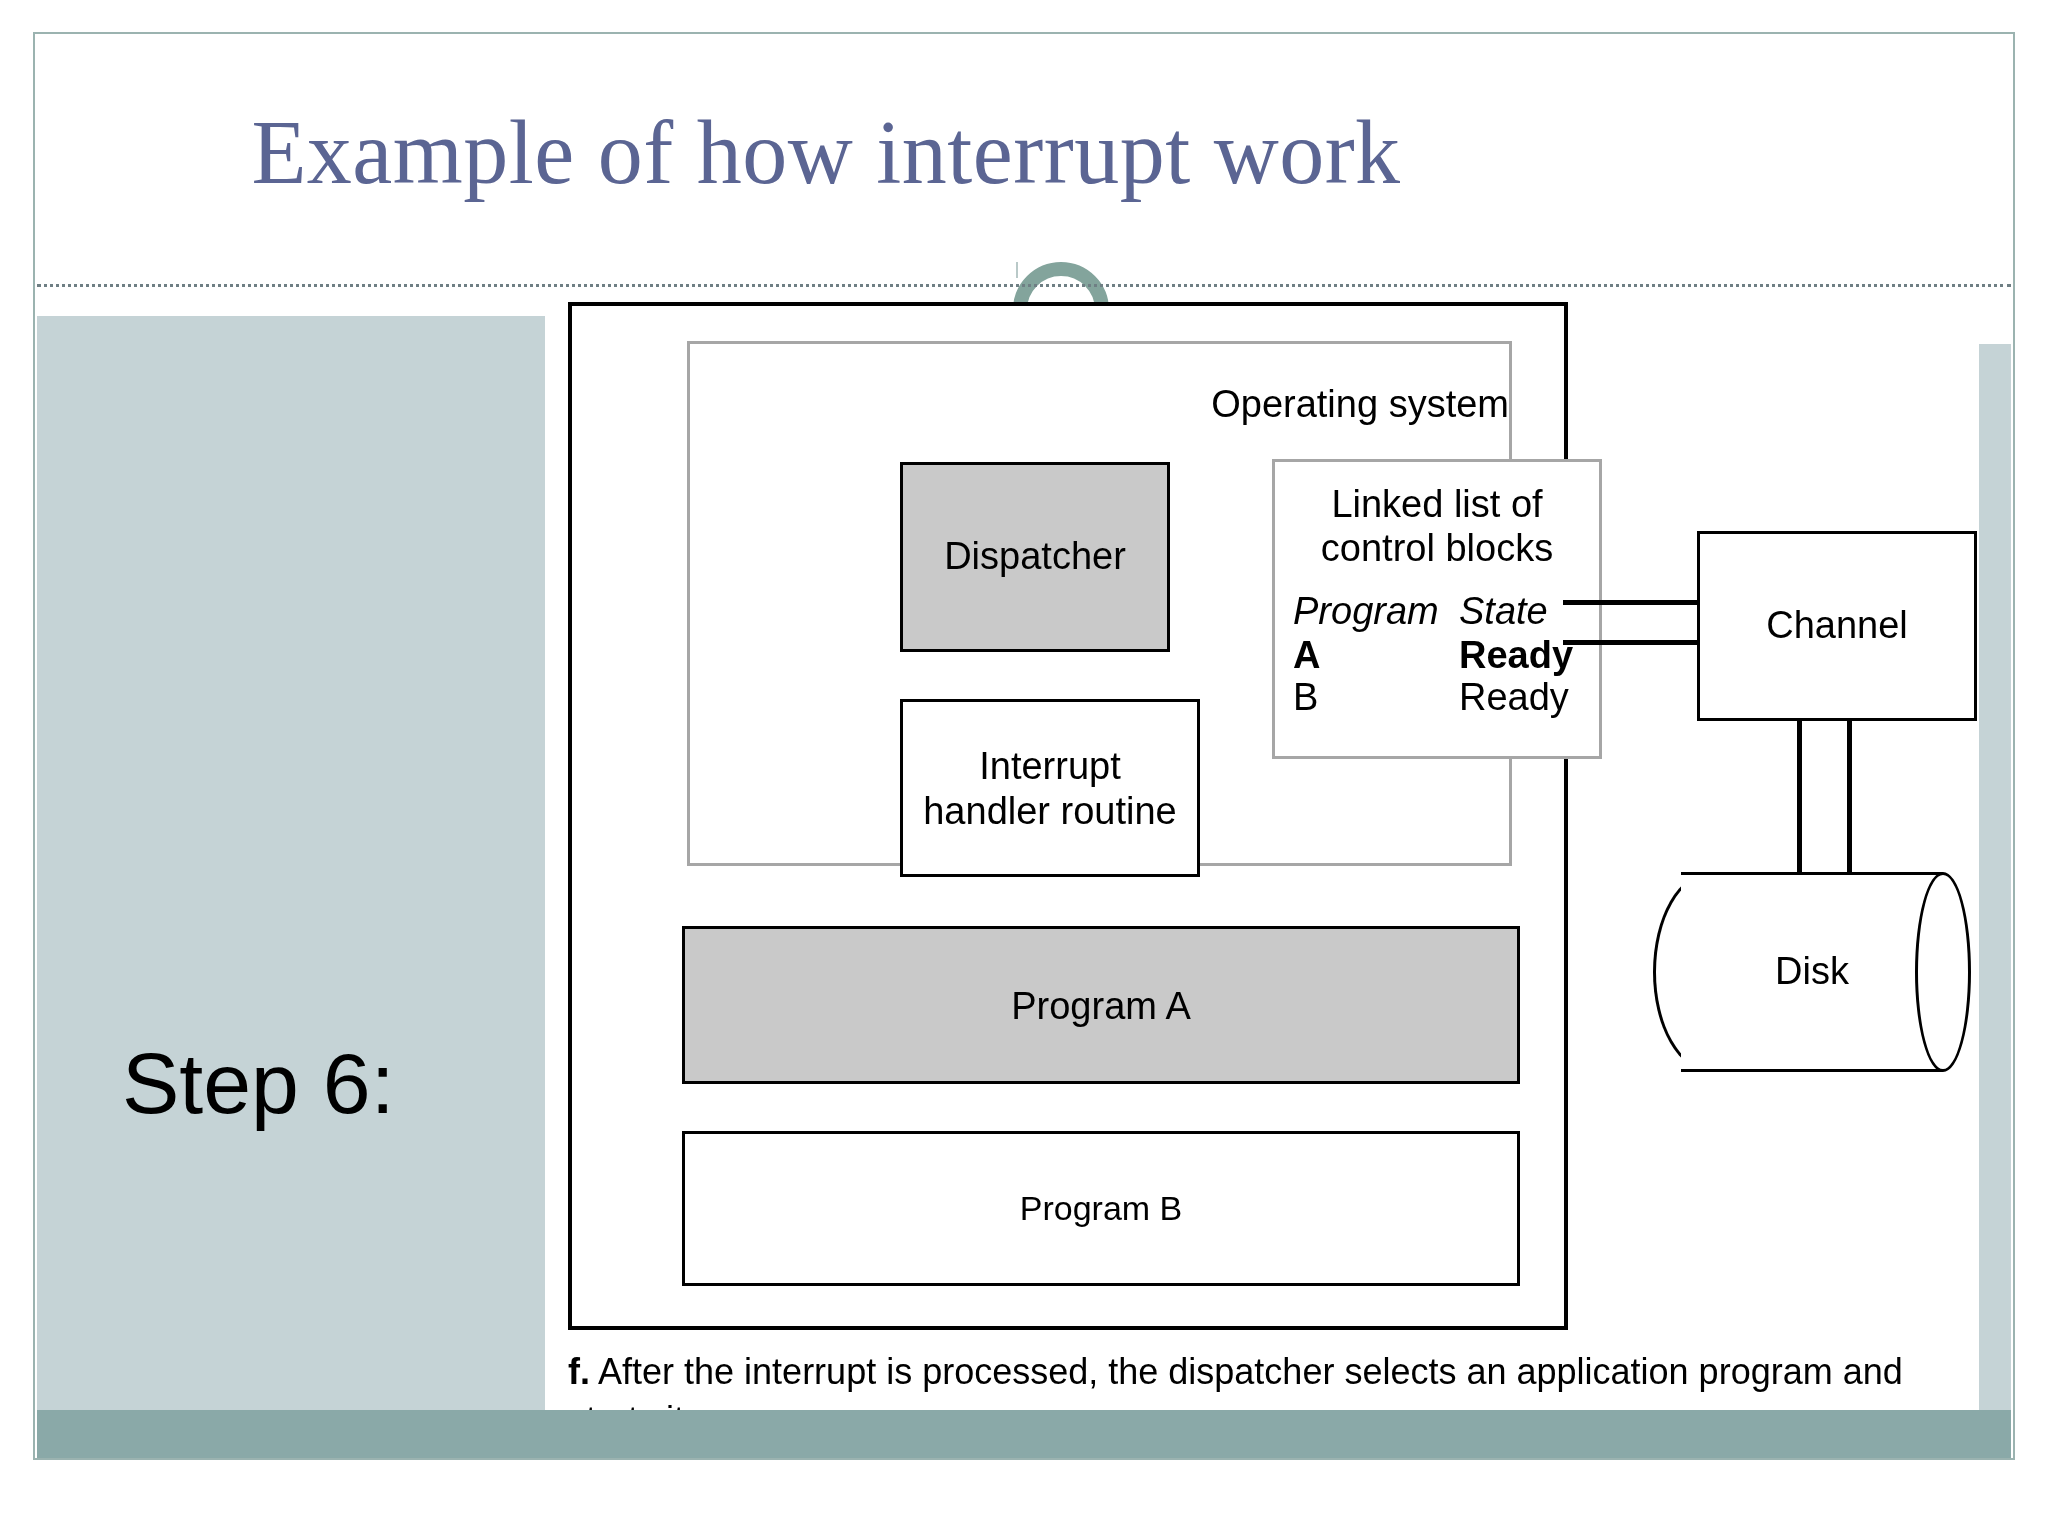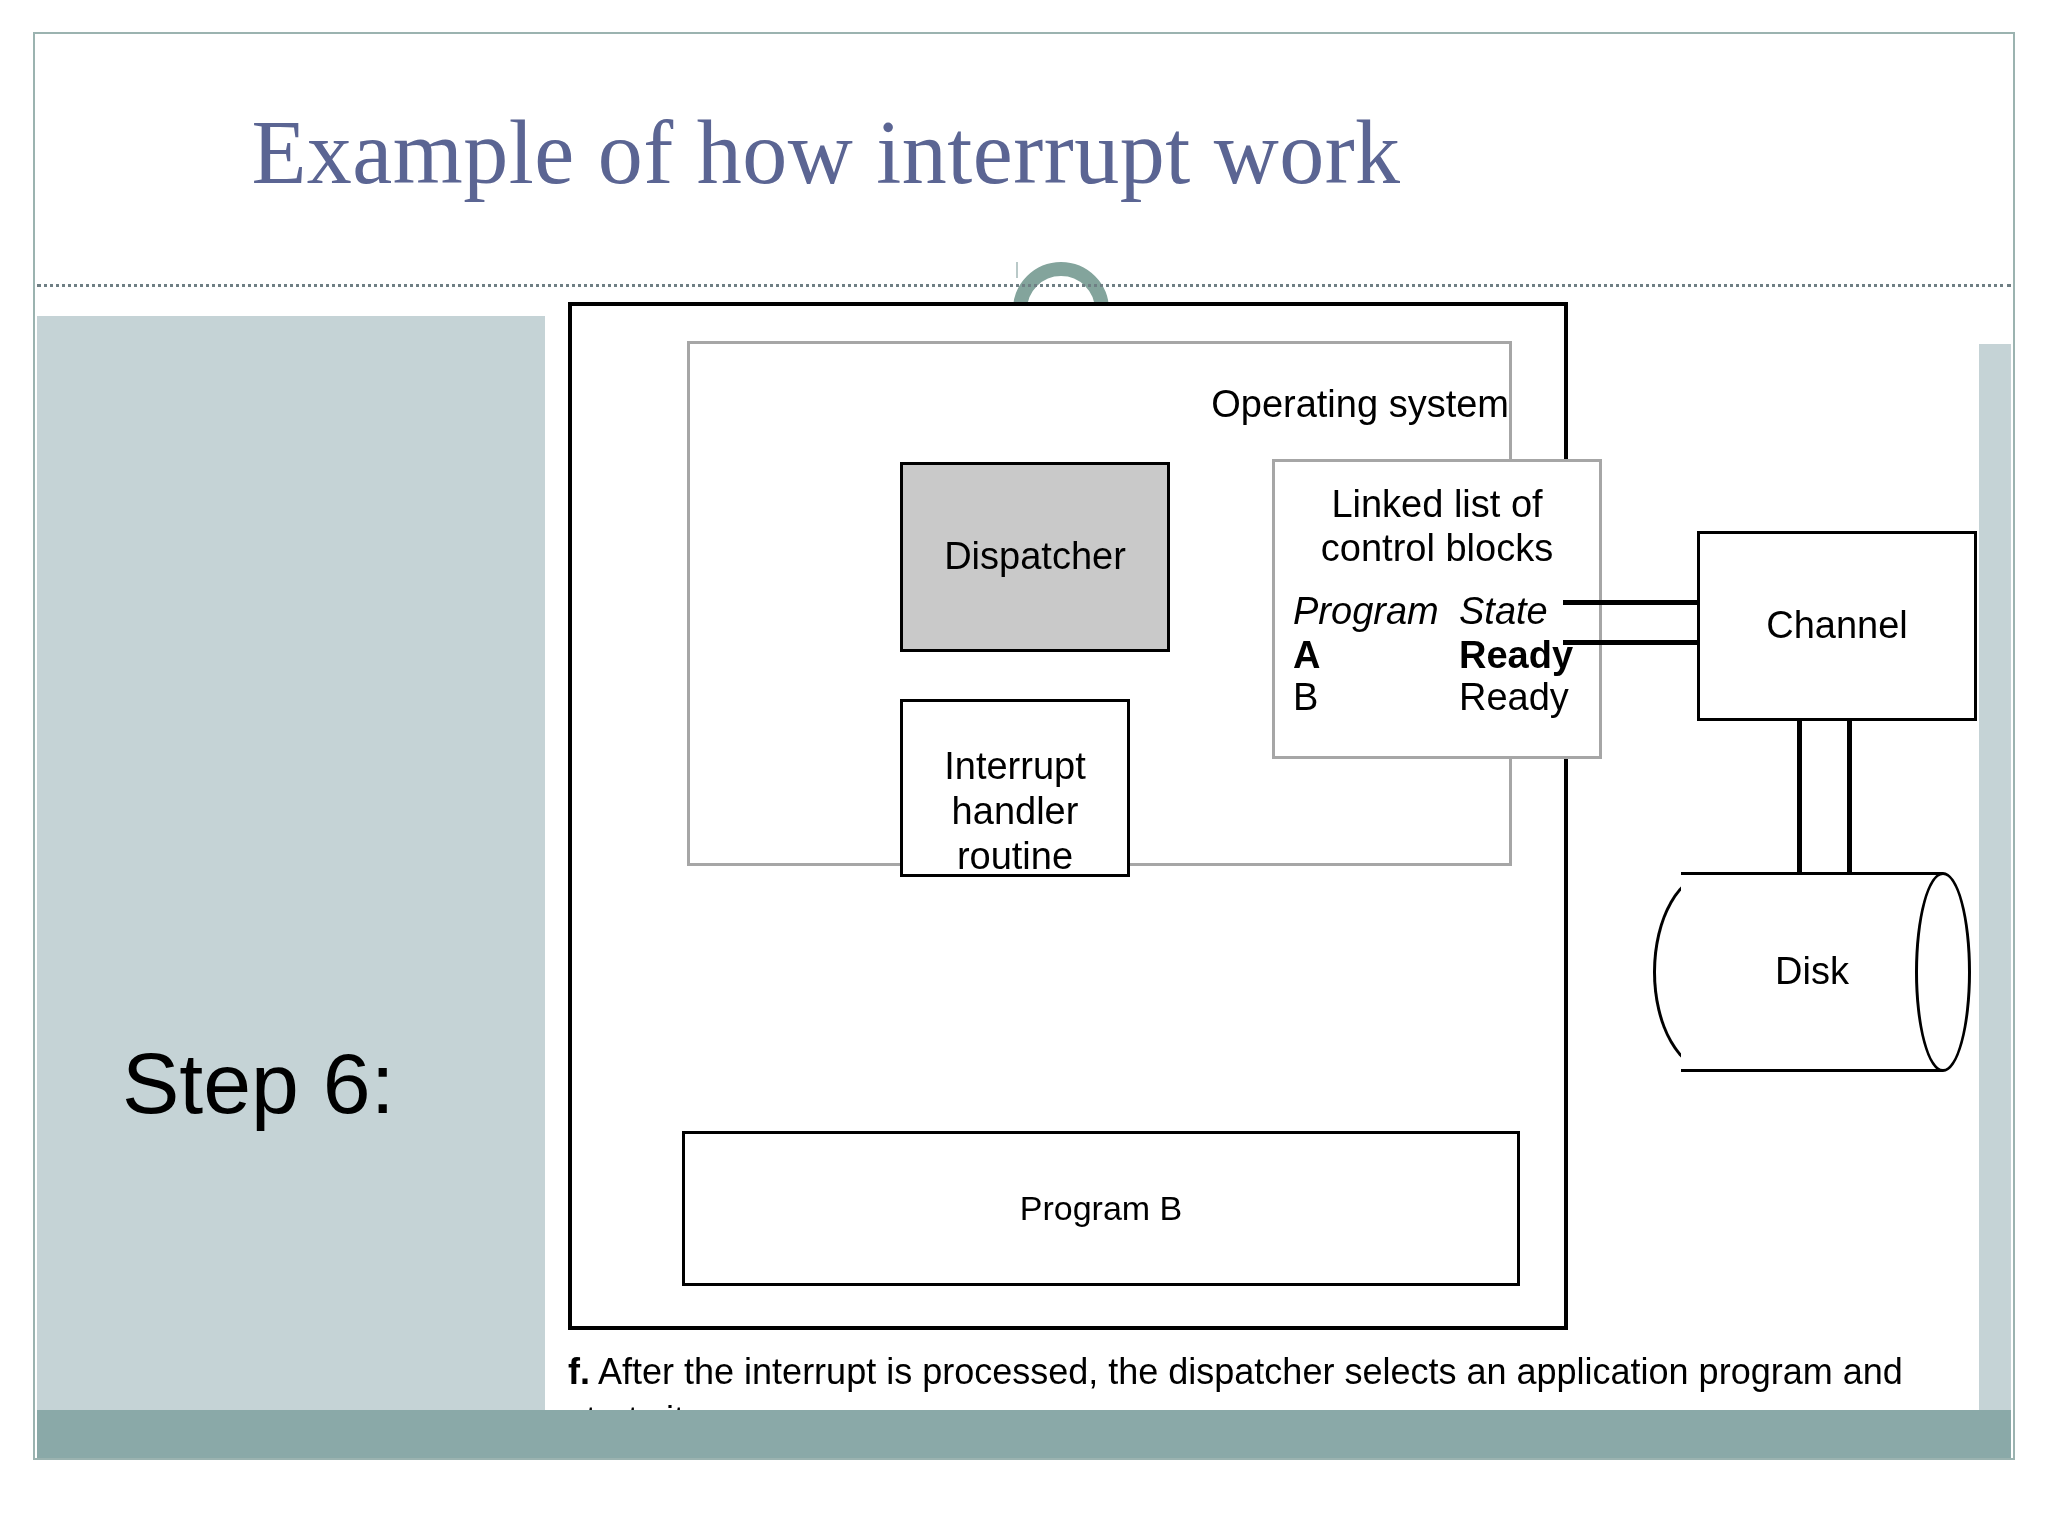--- a/index.html
+++ b/index.html
@@ -161,21 +161,21 @@
     top: 39px; font-size: 38px; text-align: right;
   }
   
   #dispatcher-box {
     left: 210px; top: 118px; width: 270px; height: 190px;
   }
   #dispatcher-label { top: 70px; font-size: 38px; }
 
   
   #handler-box {
-    left: 210px; top: 355px; width: 230px; height: 178px;
+    left: 210px; top: 355px; width: 300px; height: 178px;
   }
   #handler-label { top: 42px; font-size: 38px; line-height: 1.18; }
 
   
   #llist-box {
     left: 582px; top: 115px; width: 330px; height: 300px;
   }
   #llist-title { top: 20px; font-size: 38px; line-height: 1.17; }
   .llist-row {
     position: absolute;
@@ -336,20 +336,23 @@
             <span class="llist-col-r">Ready</span>
           </div>
 
           <div id="llist-row-b" class="llist-row">
             <span>B</span>
             <span class="llist-col-r">Ready</span>
           </div>
         </div>
       </div>
 
+      <div id="proga-box" class="box blk-thin filled">
+        <div id="proga-label" class="ctext">Program A</div>
+      </div>
 
       <div id="progb-box" class="box blk-thin">
         <div id="progb-label" class="ctext">Program B</div>
       </div>
     </div>
 
     <div id="hlink-top" class="hlink"></div>
     <div id="hlink-bot" class="hlink"></div>
 
     <div id="channel-box" class="box blk-thin">

